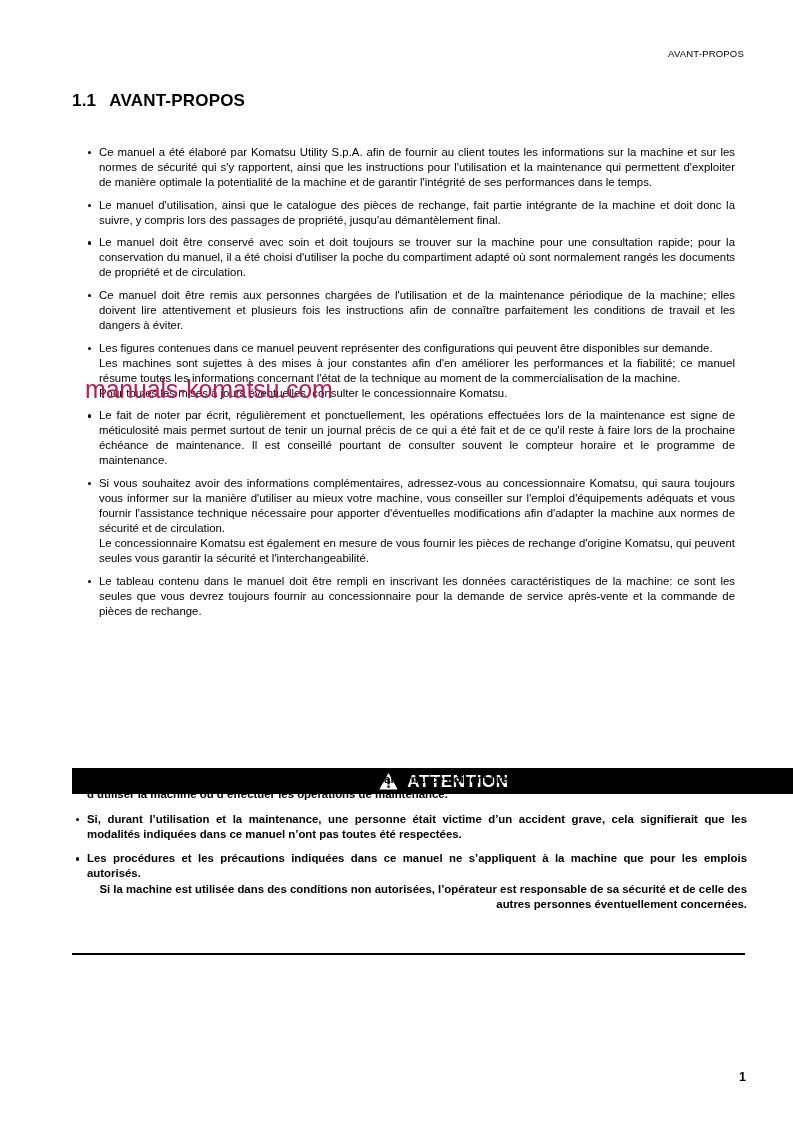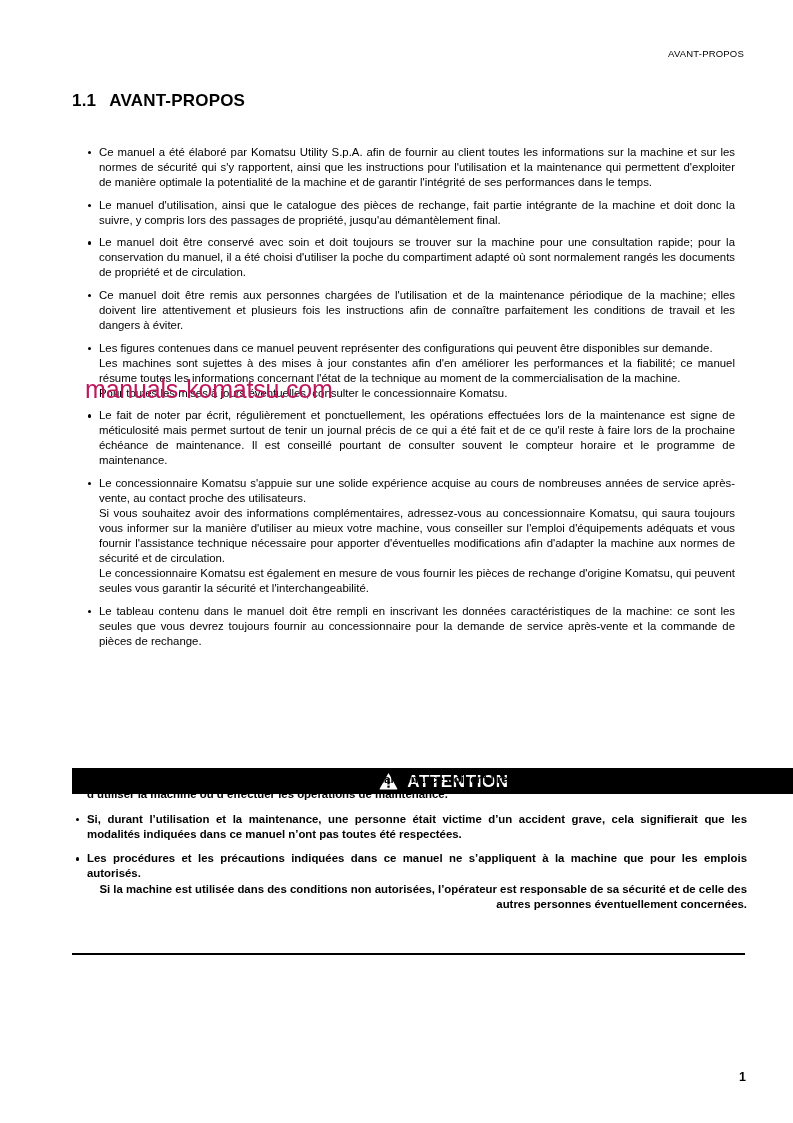--- a/index.html
+++ b/index.html
@@ -199,21 +199,20 @@
       </li>
       <li>
         <p>Les figures contenues dans ce manuel peuvent représenter des configurations qui peuvent être disponibles sur demande.</p>
         <p>Les machines sont sujettes à des mises à jour constantes afin d'en améliorer les performances et la fiabilité; ce manuel résume toutes les informations concernant l'état de la technique au moment de la commercialisation de la machine.</p>
         <p class="last">Pour toutes les mises à jours éventuelles, consulter le concessionnaire Komatsu.</p>
       </li>
       <li>
         <p>Le fait de noter par écrit, régulièrement et ponctuellement, les opérations effectuées lors de la maintenance est signe de méticulosité mais permet surtout de tenir un journal précis de ce qui a été fait et de ce qu'il reste à faire lors de la prochaine échéance de maintenance. Il est conseillé pourtant de consulter souvent le compteur horaire et le programme de maintenance.</p>
       </li>
       <li>
-        <p>Le concessionnaire Komatsu s'appuie sur une solide expérience acquise au cours de nombreuses années de service après-vente, au contact proche des utilisateurs.</p>
         <p>Si vous souhaitez avoir des informations complémentaires, adressez-vous au concessionnaire Komatsu, qui saura toujours vous informer sur la manière d'utiliser au mieux votre machine, vous conseiller sur l'emploi d'équipements adéquats et vous fournir l'assistance technique nécessaire pour apporter d'éventuelles modifications afin d'adapter la machine aux normes de sécurité et de circulation.</p>
         <p>Le concessionnaire Komatsu est également en mesure de vous fournir les pièces de rechange d'origine Komatsu, qui peuvent seules vous garantir la sécurité et l'interchangeabilité.</p>
       </li>
       <li>
         <p>Le tableau contenu dans le manuel doit être rempli en inscrivant les données caractéristiques de la machine: ce sont les seules que vous devrez toujours fournir au concessionnaire pour la demande de service après-vente et la commande de pièces de rechange.</p>
       </li>
     </ul>
   </div>
 
   <div class="watermark">manuals-komatsu.com</div>

